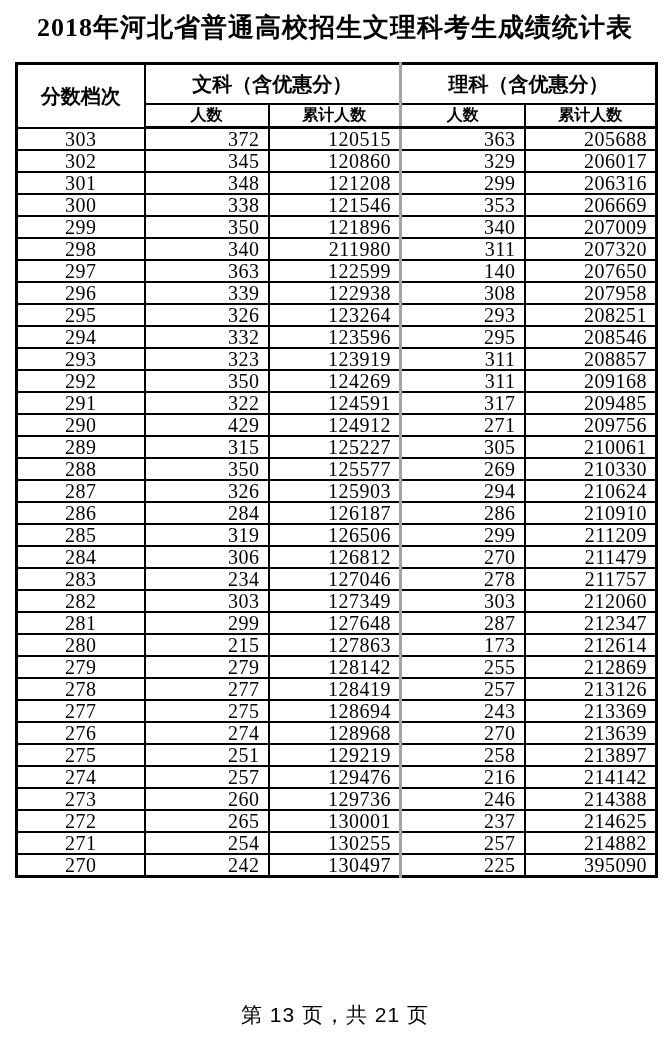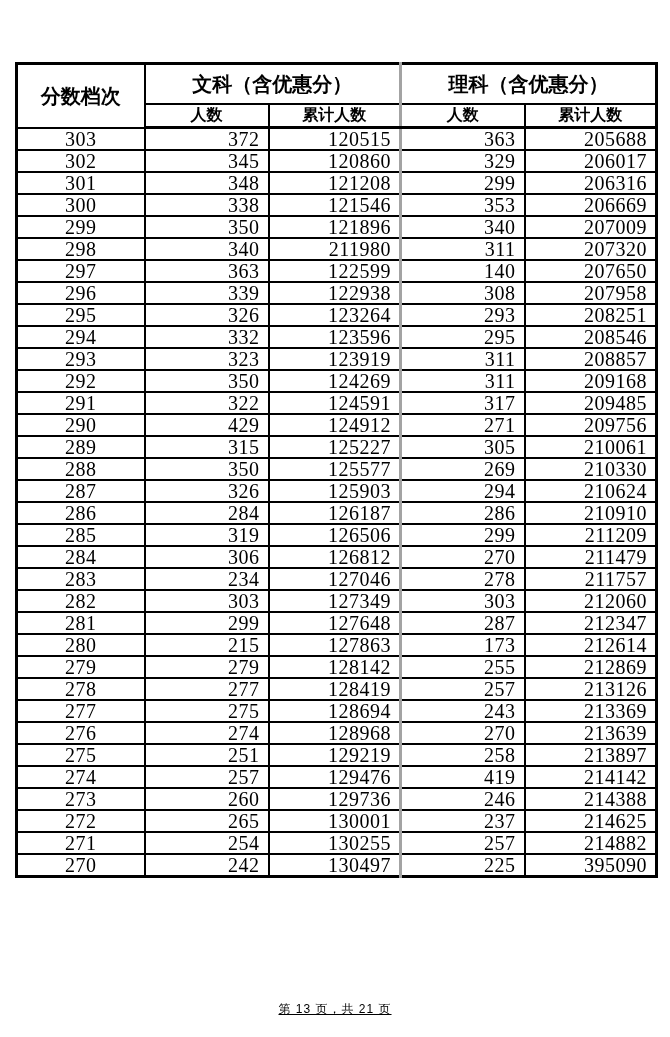--- a/index.html
+++ b/index.html
@@ -63,31 +63,31 @@
     vertical-align: middle;
   }
   .c-center { text-align: center; }
   .c-right  { text-align: right; padding-right: 8px !important; }
   .page-footer {
     position: absolute;
     top: 1001px;
     left: 0;
     right: 0;
     text-align: center;
-    font-size: 12px;
+    font-size: 21px;
     font-family: "Liberation Sans", sans-serif;
     letter-spacing: 1px;
-    text-decoration: underline;
   }
 </style>
 </head>
 <body>
 
 <div class="page">
 
+  <div class="doc-title">2018年河北省普通高校招生文理科考生成绩统计表</div>
 
   <table class="score-table">
     <colgroup>
       <col style="width:128px">
       <col style="width:124px">
       <col style="width:132px">
       <col style="width:124px">
       <col style="width:132px">
     </colgroup>
     <thead>
@@ -304,21 +304,21 @@
           <td class="c-center">275</td>
           <td class="c-right">251</td>
           <td class="c-right">129219</td>
           <td class="c-right group-sep">258</td>
           <td class="c-right">213897</td>
         </tr>
         <tr>
           <td class="c-center">274</td>
           <td class="c-right">257</td>
           <td class="c-right">129476</td>
-          <td class="c-right group-sep">419</td>
+          <td class="c-right group-sep">216</td>
           <td class="c-right">214142</td>
         </tr>
         <tr>
           <td class="c-center">273</td>
           <td class="c-right">260</td>
           <td class="c-right">129736</td>
           <td class="c-right group-sep">246</td>
           <td class="c-right">214388</td>
         </tr>
         <tr>

